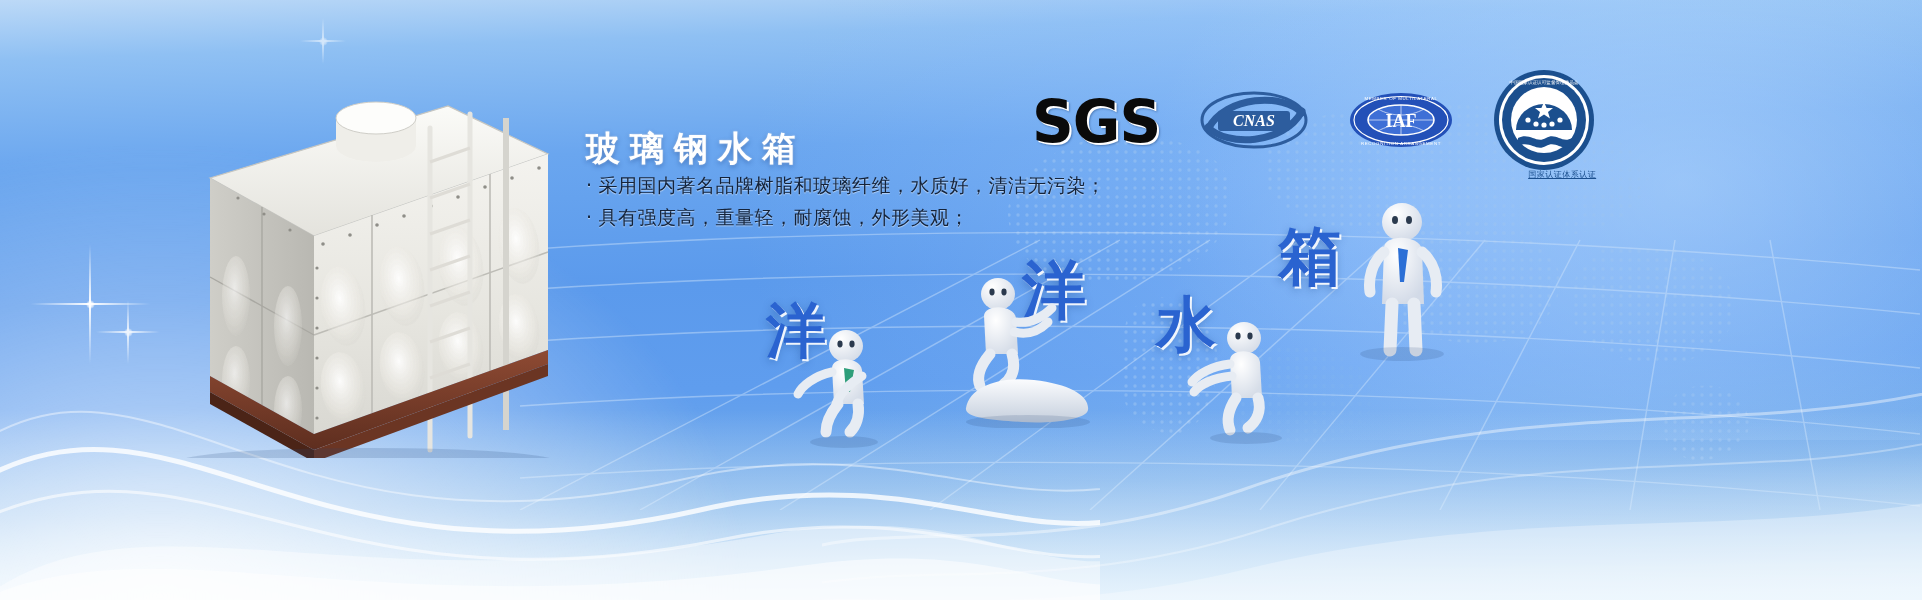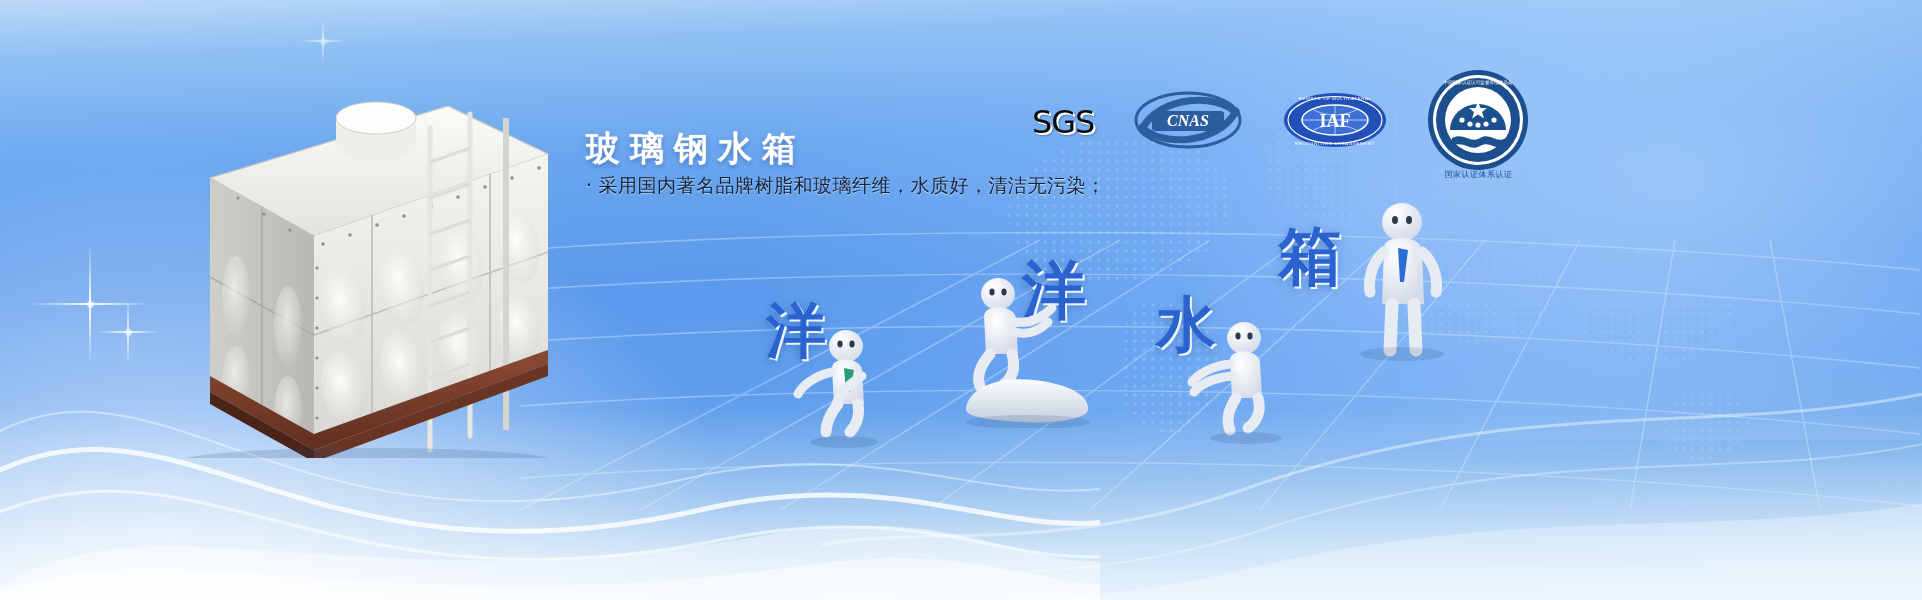--- a/index.html
+++ b/index.html
@@ -101,34 +101,34 @@
   .bullet .dot { margin-right: 6px; }
 
   
   #certs {
     position: absolute; left: 1032px; top: 68px;
     display: flex; align-items: center; gap: 38px;
   }
   .cert { position: relative; }
 
   .cert-sgs {
-    font-size: 32px; font-weight: 400; letter-spacing: -1px;
+    font-size: 58px; font-weight: 700; letter-spacing: -1px;
     color: #0a0a0a; line-height: 1;
     text-shadow: 2px 2px 0 #ffffff, 3px 3px 2px rgba(10,40,90,.35);
     font-family: "DejaVu Sans", "Liberation Sans", sans-serif;
   }
 
   .cert-cnas { width: 112px; height: 62px; }
   .cert-iaf  { width: 106px; height: 58px; }
   .cert-cnca { width: 104px; height: 104px; }
 
   .cnca-caption {
     position: absolute; left: 0; right: 0; bottom: -4px;
-    text-align: center; font-size: 8px; color: #1b4f8e;
-    letter-spacing: .5px; white-space: nowrap;
+    text-align: right; font-size: 8px; color: #1b4f8e;
+    letter-spacing: .5px; white-space: nowrap; text-decoration: underline;
   }
 
   
   .mascot { position: absolute; }
   .big-char {
     position: absolute;
     font-size: 60px; font-weight: 700; color: #2a63d0;
     text-shadow: 2px 2px 0 rgba(255,255,255,.9), 0 3px 8px rgba(20,60,130,.35);
     line-height: 1;
   }
@@ -336,20 +336,21 @@
       <polygon points="196,392 430,306 430,318 196,404" fill="#6b3523"></polygon>
 
       <ellipse cx="250" cy="404" rx="190" ry="14" fill="rgba(40,70,120,.18)"></ellipse>
     </g>
   </svg>
 
   <div id="copy">
     <div id="headline">玻璃钢水箱</div>
     <div class="bullets">
       <div class="bullet"><span class="dot">·</span><span>采用国内著名品牌树脂和玻璃纤维，水质好，清洁无污染；</span></div>
+      <div class="bullet"><span class="dot">·</span><span>具有强度高，重量轻，耐腐蚀，外形美观；</span></div>
     </div>
   </div>
 
   <div id="certs">
 
     <div class="cert">
       <div class="cert-sgs">SGS</div>
     </div>
 
     <div class="cert">

